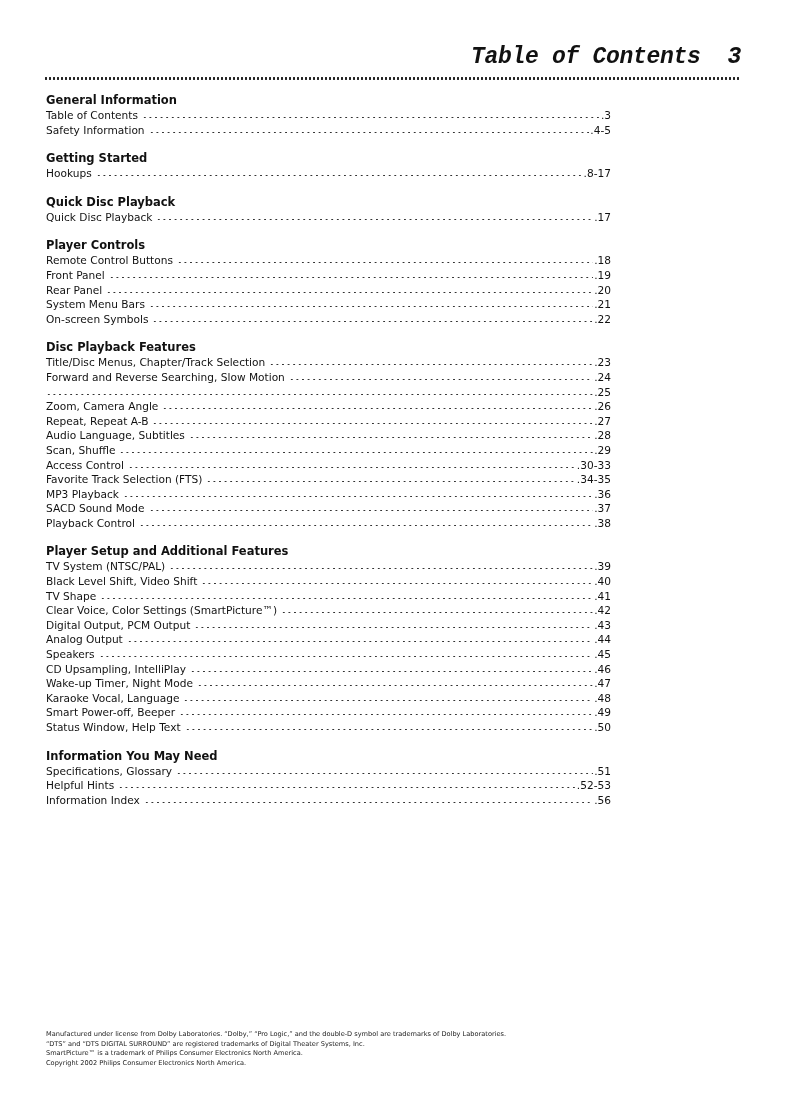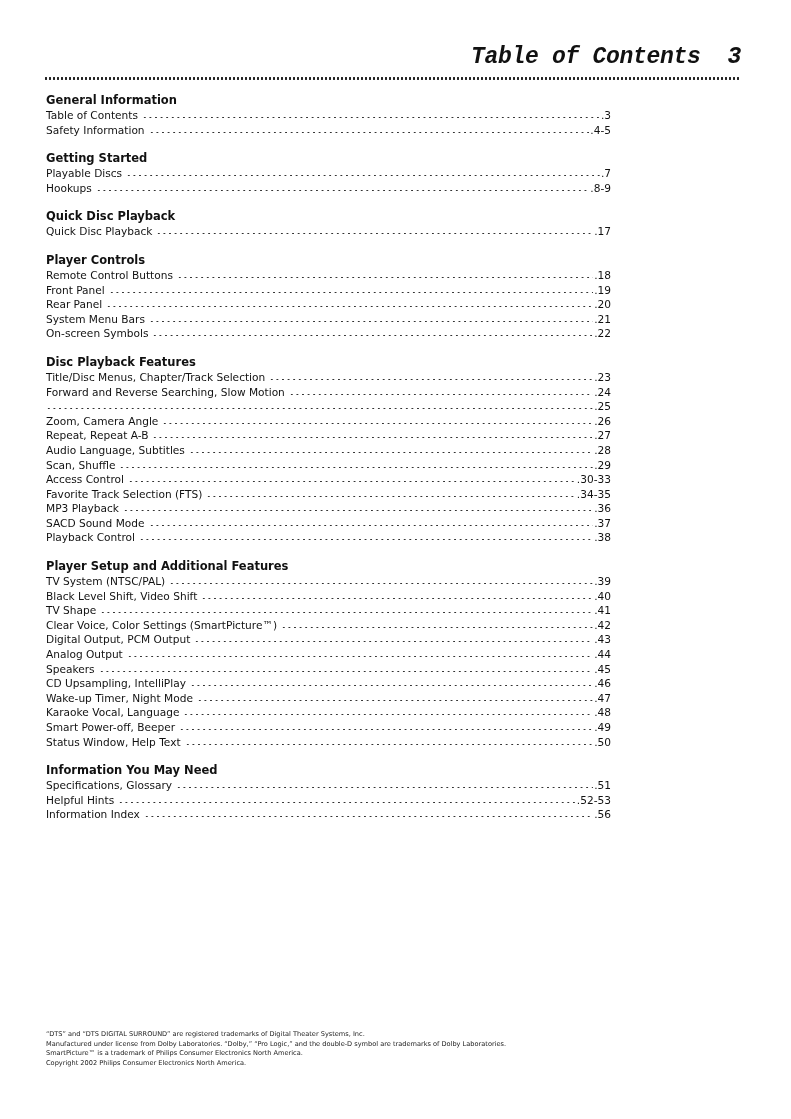--- a/index.html
+++ b/index.html
@@ -37,28 +37,23 @@
       </div>
       <div class="entry">
         <span class="label">Safety Information</span>
         <span class="dots"></span>
         <span class="page">.4-5</span>
       </div>
     </div>
     <div class="section">
       <div class="section-title">Getting Started</div>
       <div class="entry">
-        <span class="label">Playable Discs</span>
-        <span class="dots"></span>
-        <span class="page">.7</span>
-      </div>
-      <div class="entry">
         <span class="label">Hookups</span>
         <span class="dots"></span>
-        <span class="page">.8-9</span>
+        <span class="page">.8-17</span>
       </div>
     </div>
     <div class="section">
       <div class="section-title">Quick Disc Playback</div>
       <div class="entry">
         <span class="label">Quick Disc Playback</span>
         <span class="dots"></span>
         <span class="page">.17</span>
       </div>
     </div>
@@ -229,17 +224,17 @@
       </div>
       <div class="entry">
         <span class="label">Information Index</span>
         <span class="dots"></span>
         <span class="page">.56</span>
       </div>
     </div>
   </div>
 
 <div class="footer" id="footer">
+    <div>Manufactured under license from Dolby Laboratories. “Dolby,” “Pro Logic,” and the double-D symbol are trademarks of Dolby Laboratories.</div>
     <div>“DTS” and “DTS DIGITAL SURROUND” are registered trademarks of Digital Theater Systems, Inc.</div>
-    <div>Manufactured under license from Dolby Laboratories. “Dolby,” “Pro Logic,” and the double-D symbol are trademarks of Dolby Laboratories.</div>
     <div> SmartPicture™ is a trademark of Philips Consumer Electronics North America.</div>
     <div>Copyright 2002 Philips Consumer Electronics North America.</div>
   </div>
 
 </body></html>

